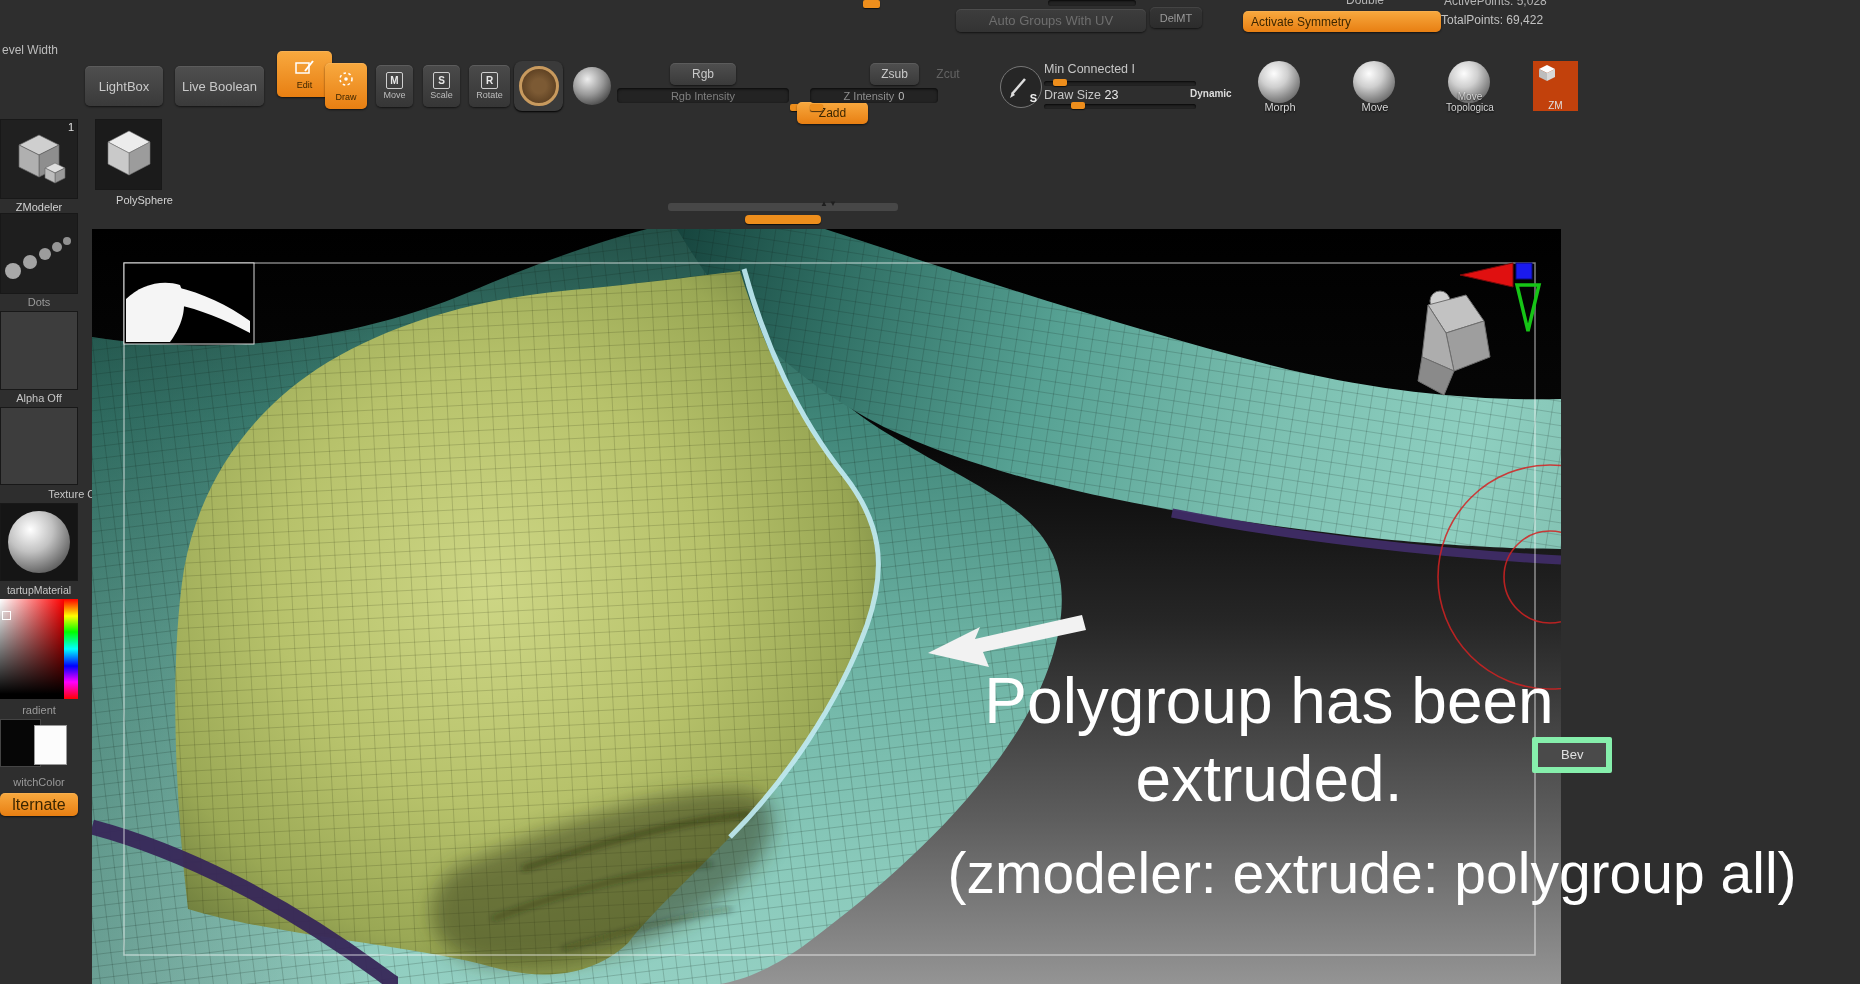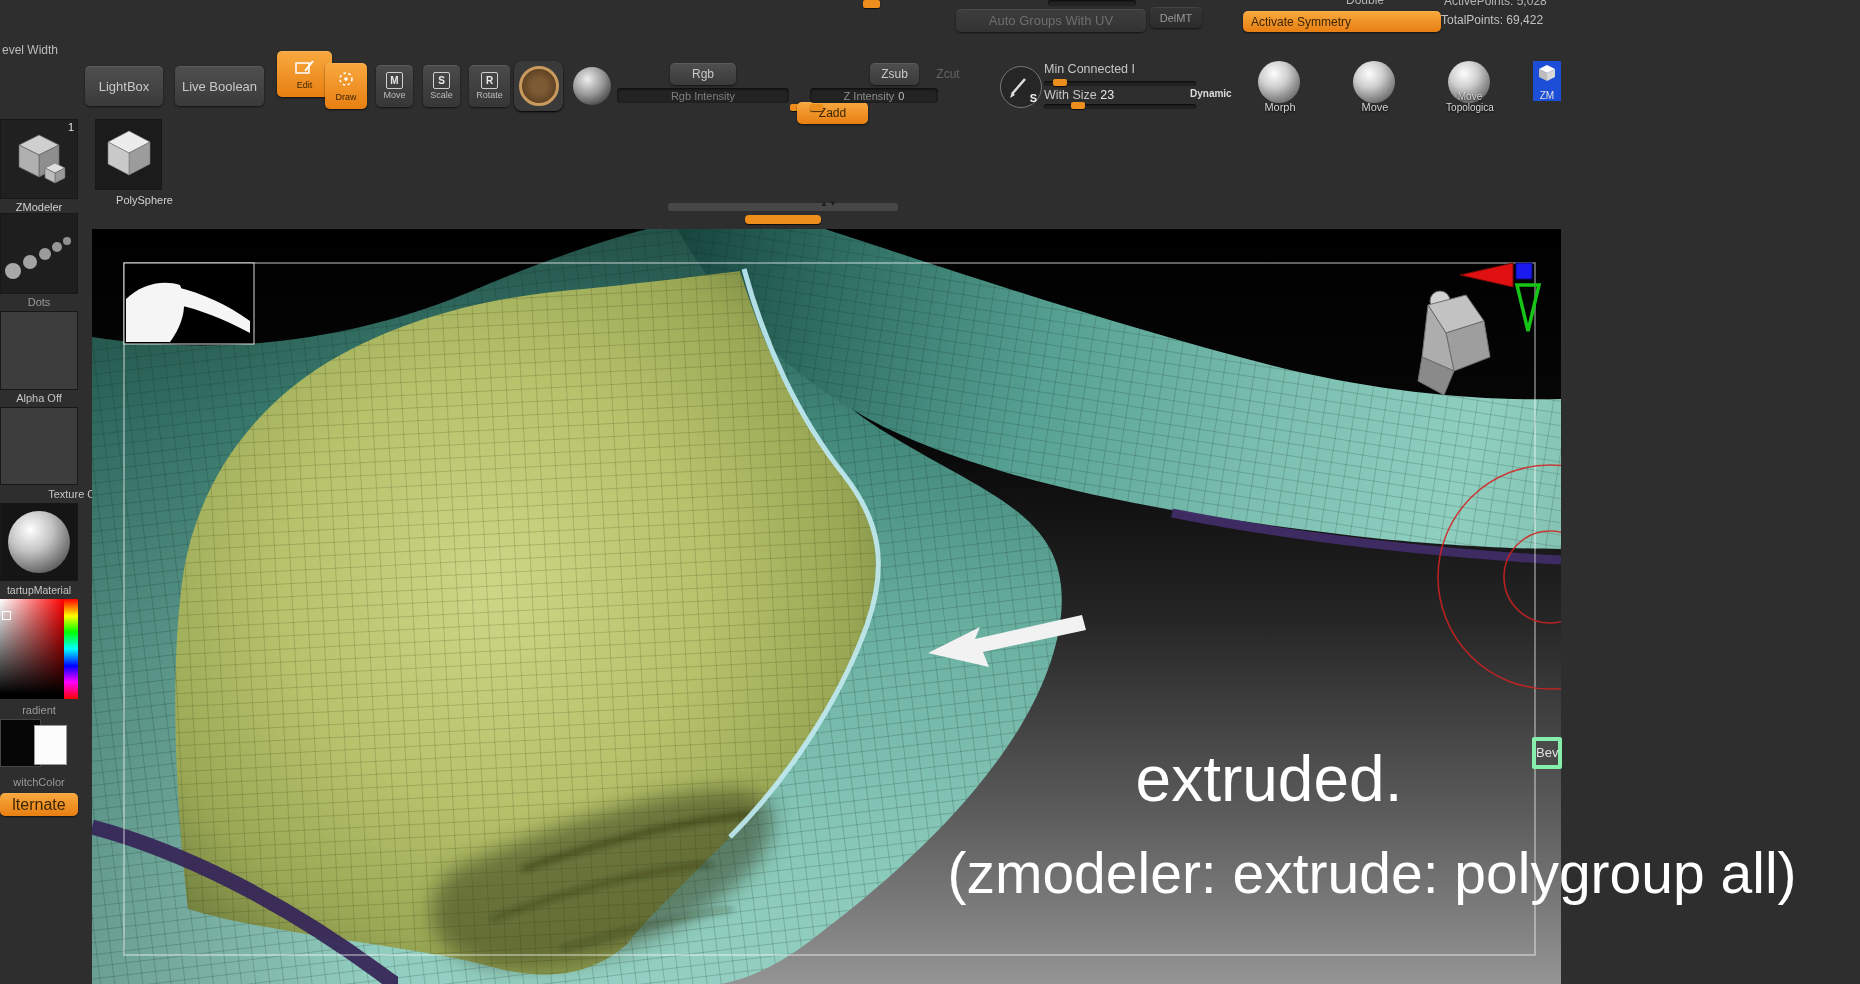--- a/index.html
+++ b/index.html
@@ -129,38 +129,38 @@
     <svg width="26" height="26">
         <line x1="4" y1="20" x2="17" y2="5" stroke="#ddd" stroke-width="2.5"></line>
         <polygon points="2,24 7,21 4,18" fill="#ddd"></polygon>
       </svg>
     <span style="position:absolute;right:4px;bottom:3px;color:#eee;font-size:11px;font-weight:bold;">S</span>
   </div>
 
   <div class="lbl" style="left:1044px;top:62px;color:#c6c6c6;font-size:12.5px;">Min Connected I</div>
   <div class="track" style="left:1044px;top:81px;width:152px;height:5px;"></div>
   <div class="nub" style="left:1053px;top:79px;width:14px;height:7px;"></div>
-  <div class="lbl" style="left:1044px;top:88px;color:#c6c6c6;font-size:12.5px;"><span>With Size</span> <span style="color:#e9e9e9;">23</span></div>
+  <div class="lbl" style="left:1044px;top:88px;color:#c6c6c6;font-size:12.5px;"><span>Draw Size</span> <span style="color:#e9e9e9;">23</span></div>
   <div class="track" style="left:1044px;top:104px;width:152px;height:5px;"></div>
   <div class="nub" style="left:1071px;top:102px;width:14px;height:7px;"></div>
   <div class="lbl" style="left:1190px;top:88px;font-size:10px;font-weight:bold;color:#dcdcdc;">Dynamic</div>
 
   <div class="brushcell" style="left:1249px;top:61px;">
     <div class="sph sphere"></div>
     <div class="blbl">Morph</div>
   </div>
   <div class="brushcell" style="left:1344px;top:61px;">
     <div class="sph sphere"></div>
     <div class="blbl">Move</div>
   </div>
   <div class="brushcell" style="left:1437px;top:61px;width:66px;">
     <div class="sph sphere" style="left:11px;"></div>
     <div class="blbl" style="font-size:10px;">Move Topologica</div>
   </div>
-  <div class="abs" style="left:1533px;top:61px;width:28px;height:40px;background:#1d4ed8;">
+  <div class="abs" style="left:1533px;top:61px;width:28px;height:50px;background:#c2410c;padding-left:17px;">
     <svg width="18" height="18" style="position:absolute;left:5px;top:3px;">
       <polygon points="9,1 17,5 9,9 1,5" fill="#fff"></polygon>
         <polygon points="9,9 17,5 17,13 9,17" fill="#d8d8d8"></polygon>
         <polygon points="1,5 9,9 9,17 1,13" fill="#bdbdbd"></polygon>
     </svg>
     <div class="blbl" style="left:0;right:0;bottom:0;position:absolute;text-align:center;font-size:10px;color:#e0e0e0;">ZM</div>
   </div>
 
   <div class="cell" style="left:0;top:119px;width:78px;height:80px;">
     <svg width="56" height="56" style="position:absolute;left:11px;top:10px;">
@@ -329,18 +329,19 @@
 
       <g fill="none" stroke="#d32222" stroke-width="1.6" opacity="0.85">
         <circle cx="1458" cy="348" r="112"></circle>
         <circle cx="1458" cy="348" r="46"></circle>
       </g>
 
       <polygon points="836,424 888,398 883,410 990,386 994,401 891,423 897,438" fill="#f2f2f2"></polygon>
     </svg>
   </div>
 
+  <div class="cap" style="left:1269px;top:664px;font-size:64px;">Polygroup has been</div>
   <div class="cap" style="left:1269px;top:742px;font-size:64px;">extruded.</div>
   <div class="cap" style="left:1372px;top:840px;font-size:57px;">(zmodeler: extrude: polygroup all)</div>
 
-  <div class="abs" style="left:1532px;top:737px;height:24px;line-height:24px;padding:0 0;background:#4a4a4a;border:4px solid #86efac;border-radius:2px;color:#e0e0e0;font-size:13px;"><span>Bev</span></div>
+  <div class="abs" style="left:1532px;top:737px;height:24px;line-height:24px;padding:0 23px;background:#4a4a4a;border:6px solid #86efac;border-radius:2px;color:#e0e0e0;font-size:13px;"><span>Bev</span></div>
 
 </div>
 
 </body></html>

